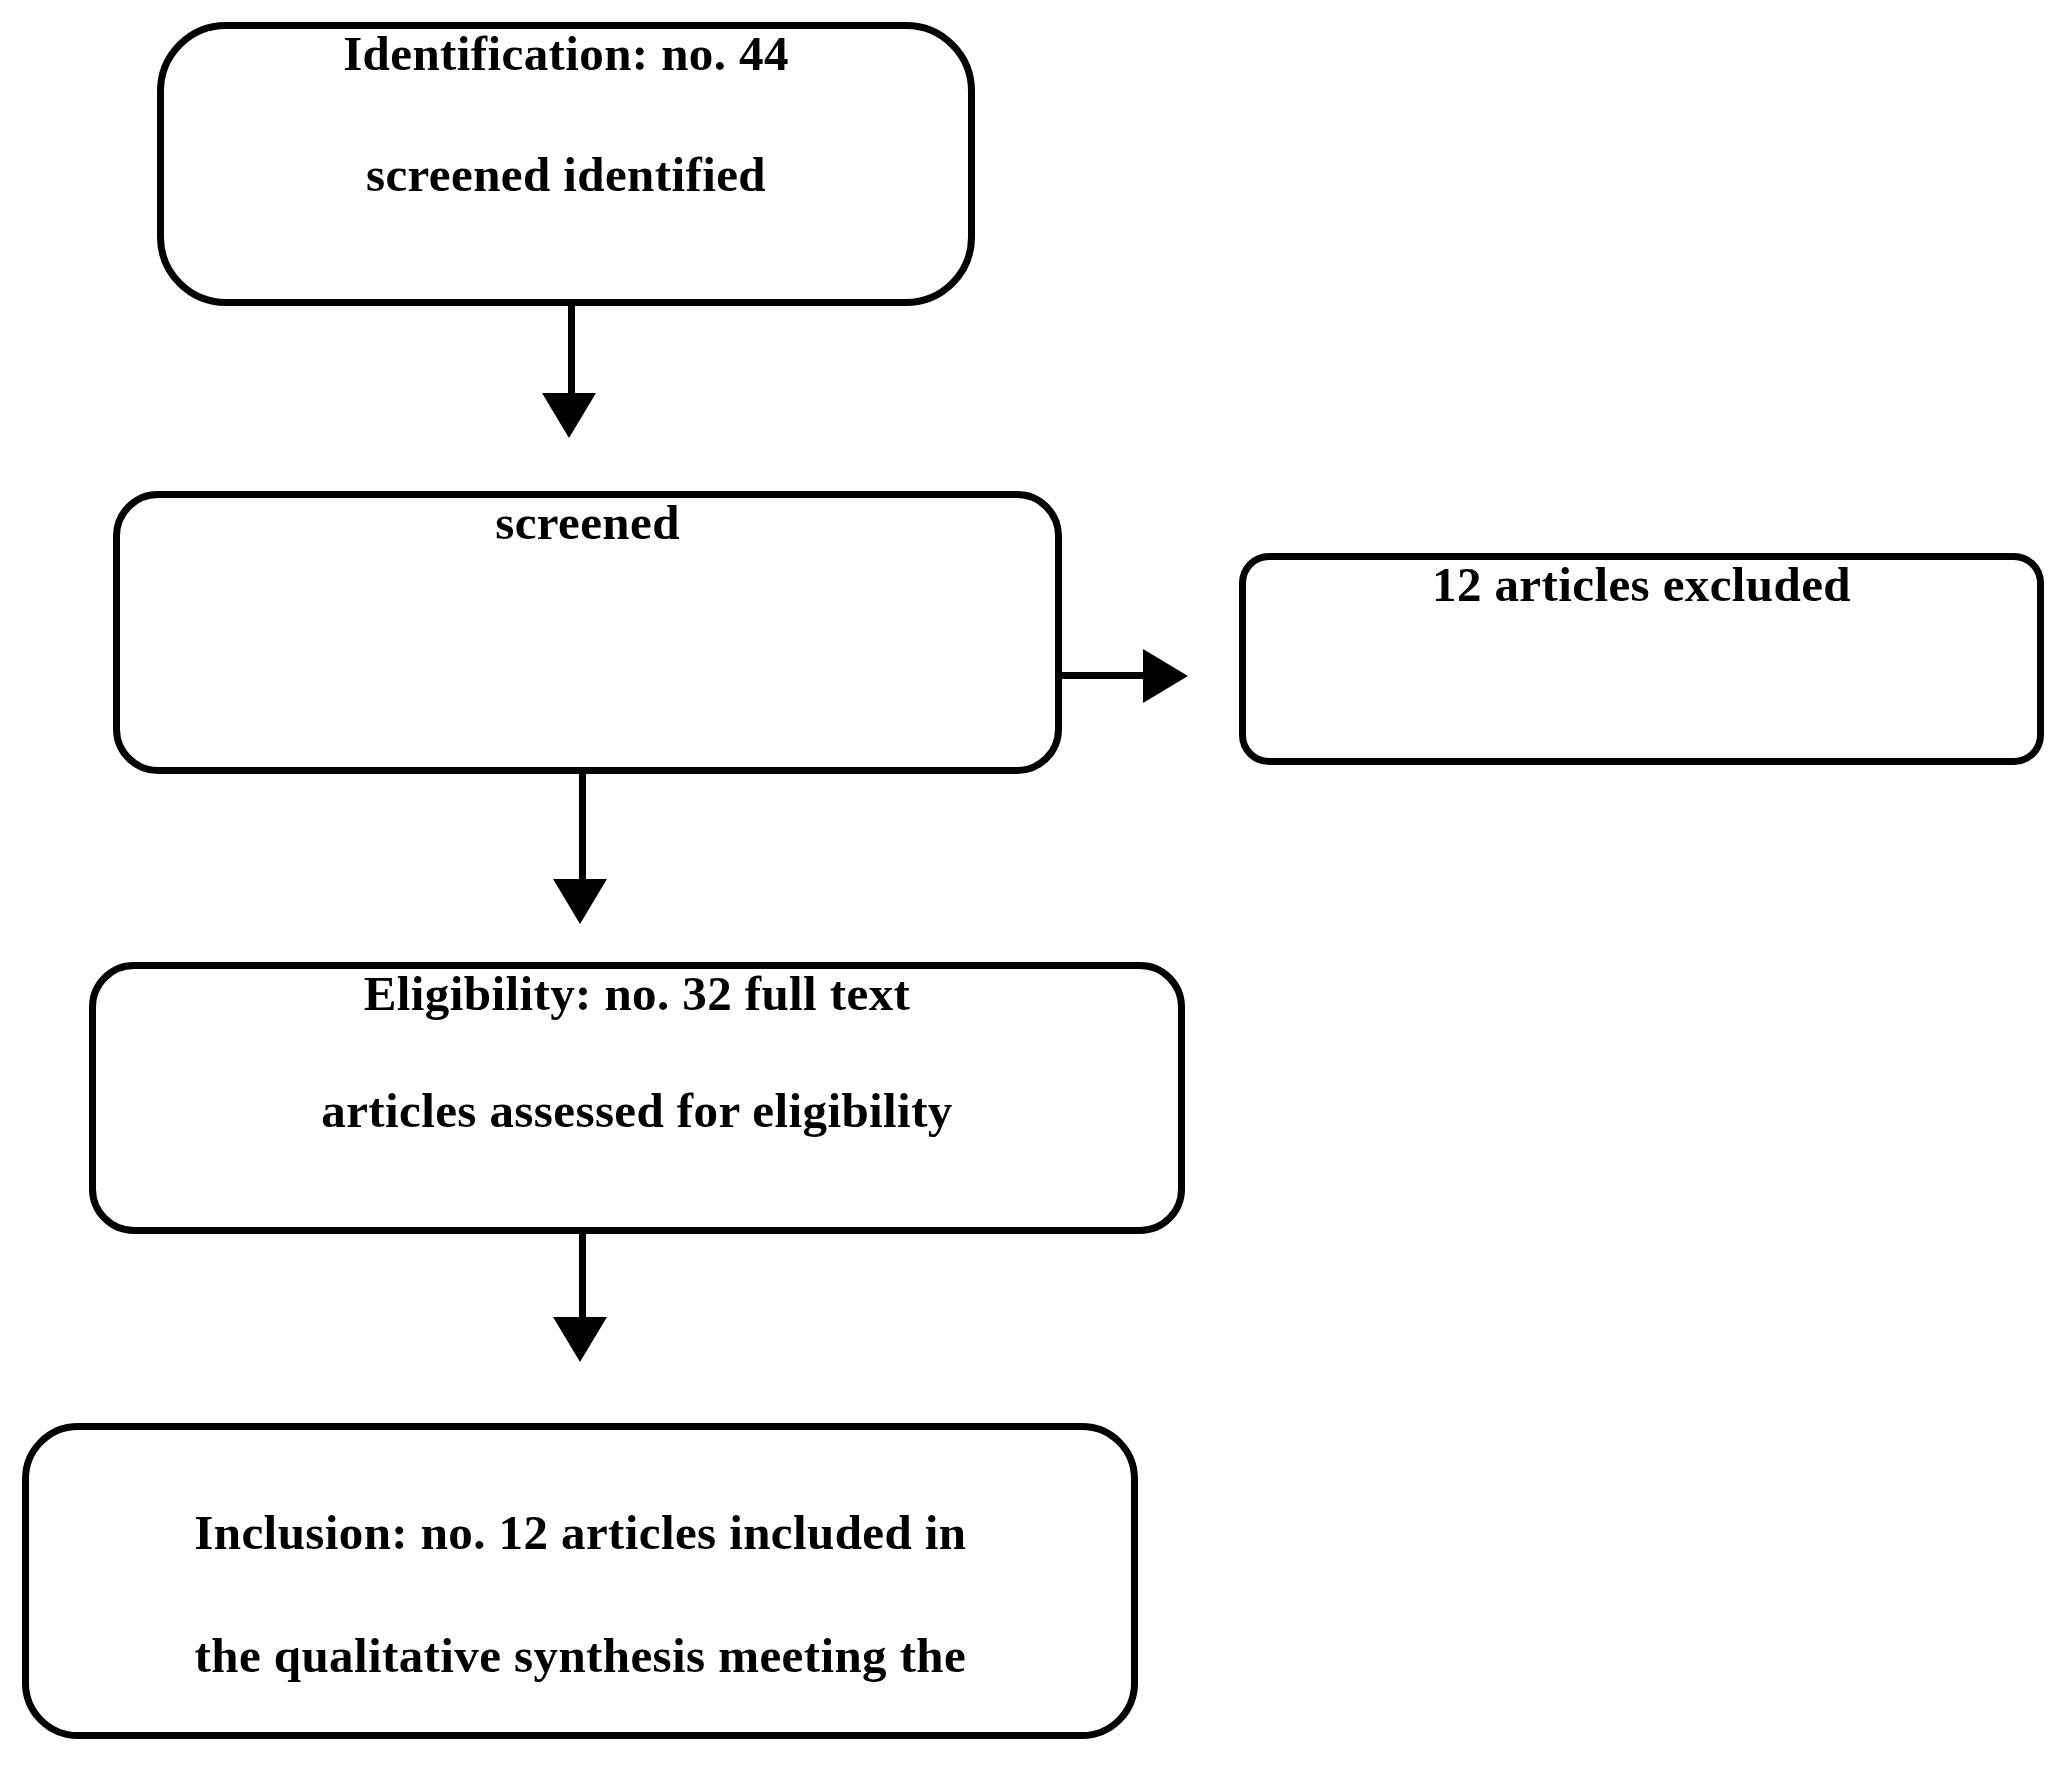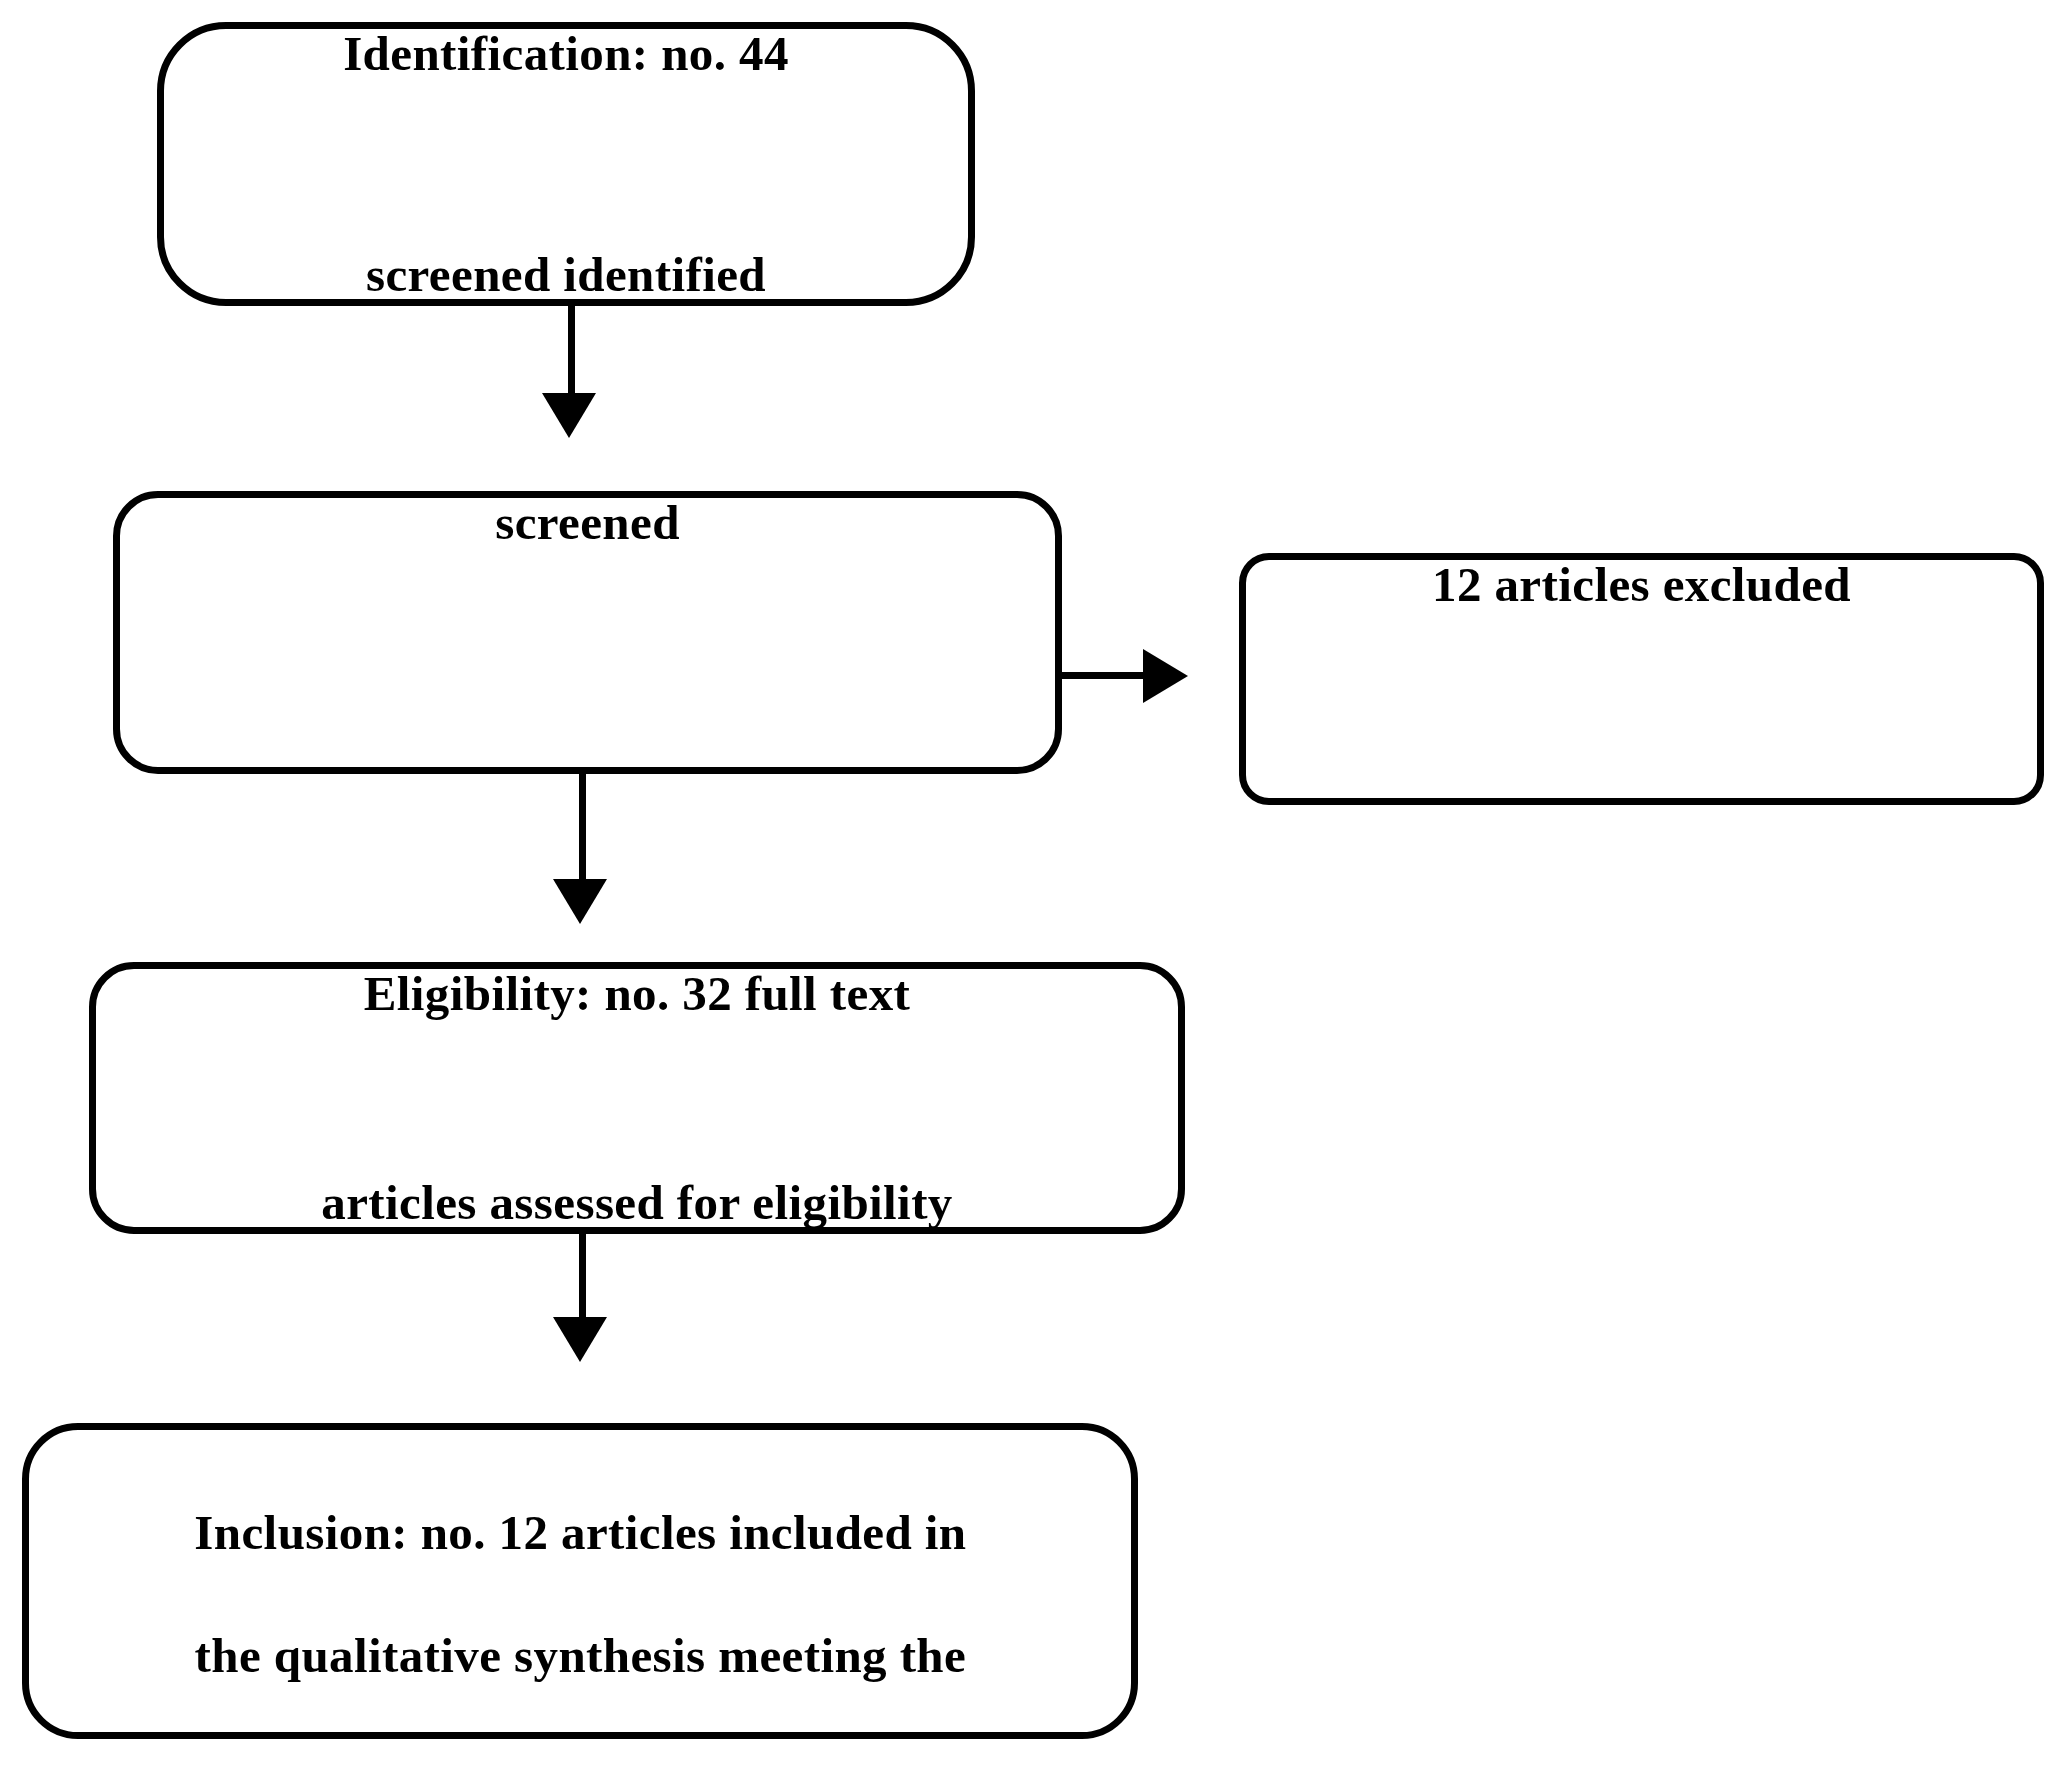--- a/index.html
+++ b/index.html
@@ -18,21 +18,21 @@
     overflow: hidden;
   }
   .flow-box {
     position: absolute;
     box-sizing: border-box;
     border: 7.2px solid #000000;
     background: #ffffff;
     display: flex;
     flex-direction: column;
     align-items: center;
-    justify-content: space-between;
+    justify-content: flex-start;
     text-align: center;
   }
   .box-line {
     font-family: "Liberation Serif", "DejaVu Serif", serif;
     font-weight: bold;
     font-size: 49px;
     line-height: 1.0;
     color: #000000;
     white-space: nowrap;
     letter-spacing: 0.4px;
@@ -47,21 +47,21 @@
   
   #box-screening {
     left: 113px; top: 491px;
     width: 949px; height: 283px;
     border-radius: 45px;
   }
   #box-screening .box-line:first-child { margin-bottom: 69px; }
   
   #box-excluded {
     left: 1239px; top: 553px;
-    width: 805px; height: 252px;
+    width: 805px; height: 212px;
     border-radius: 30px;
   }
   
   #box-eligibility {
     left: 89px; top: 962px;
     width: 1096px; height: 272px;
     border-radius: 45px;
   }
   #box-eligibility .box-line:first-child { margin-bottom: 68px; }
   

